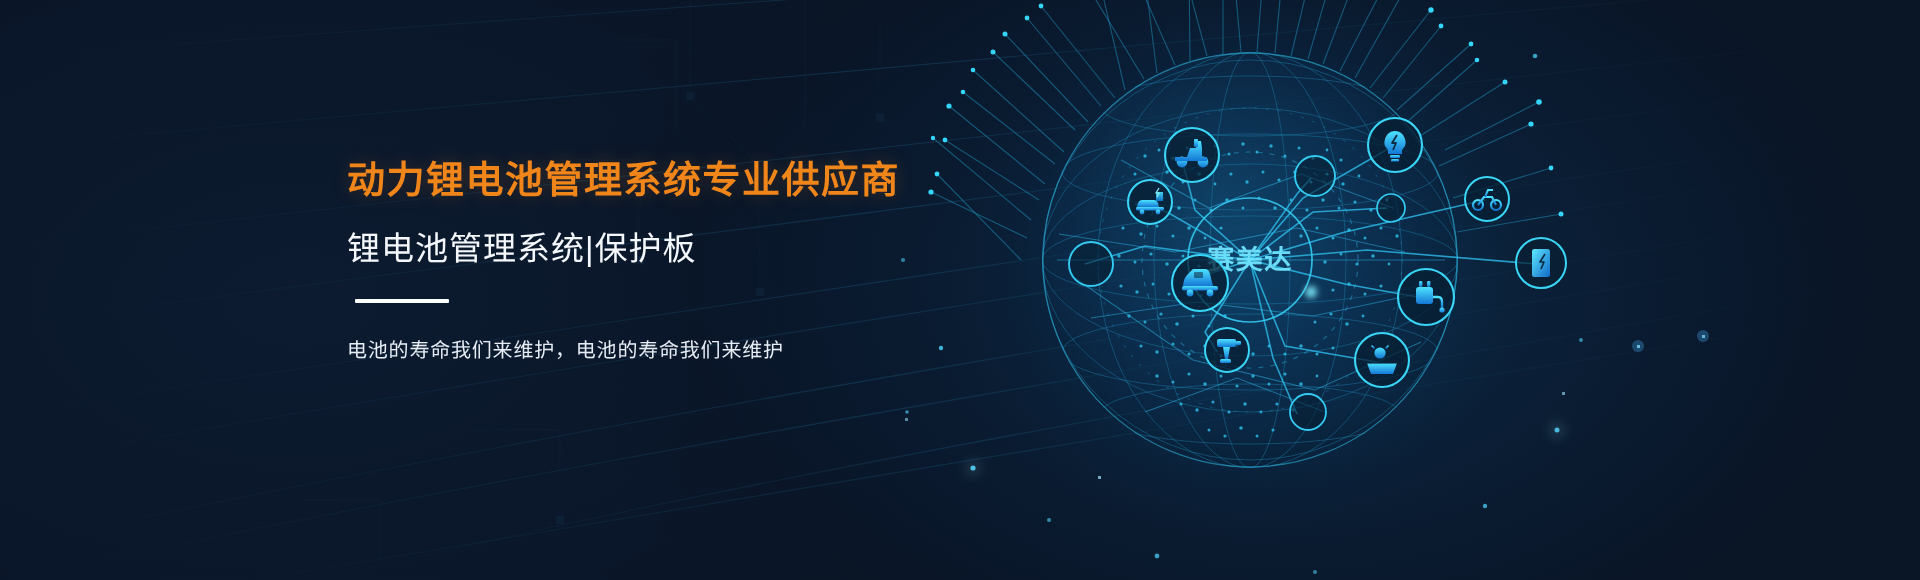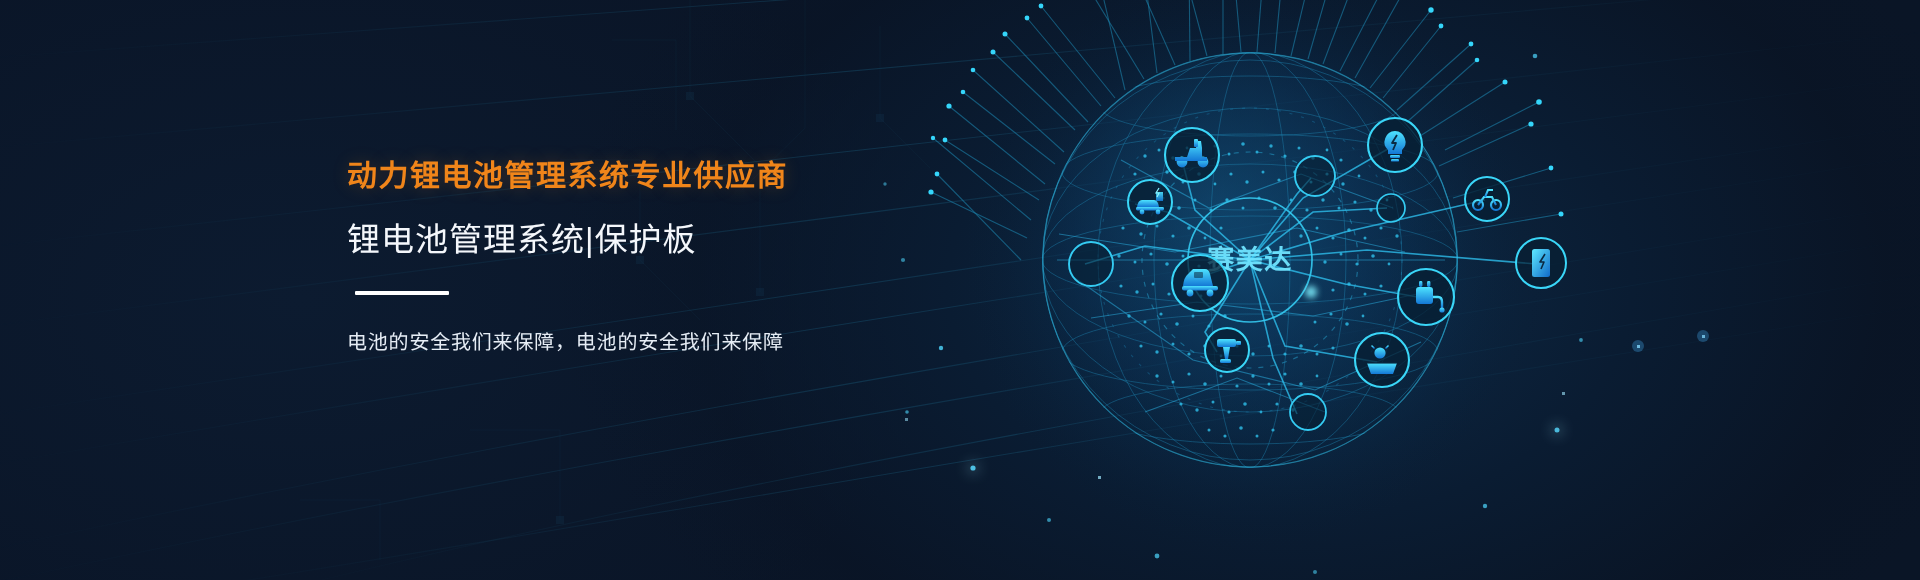--- a/index.html
+++ b/index.html
@@ -41,21 +41,21 @@
 
   
   .copy {
     position: absolute;
     left: 347px;
     top: 160px;
     width: 700px;
   }
   .headline {
     margin: 0;
-    font-size: 30px;
+    font-size: 38px;
     font-weight: 700;
     line-height: 1.08;
     letter-spacing: 1.5px;
     color: #f0851a;
     text-shadow: 0 0 18px rgba(240,133,26,.22);
     white-space: nowrap;
   }
   .subhead {
     margin: 30px 0 12px 0;
     font-size: 33px;
@@ -570,16 +570,16 @@
     <g fill="#3f9fe0" opacity=".35" filter="url(#none)">
       <circle cx="1638" cy="346" r="6"></circle>
         <circle cx="1703" cy="336" r="6"></circle>
     </g>
   </svg>
 
   <div class="copy">
     <h1 class="headline">动力锂电池管理系统专业供应商</h1>
     <h2 class="subhead">锂电池管理系统|保护板</h2>
     <div class="rule"></div>
-    <p class="tagline">电池的安全我们来保障，电池的安全我们来保障</p>
+    <p class="tagline">电池的寿命我们来维护，电池的寿命我们来维护</p>
   </div>
 
 </div>
 
 </body></html>

